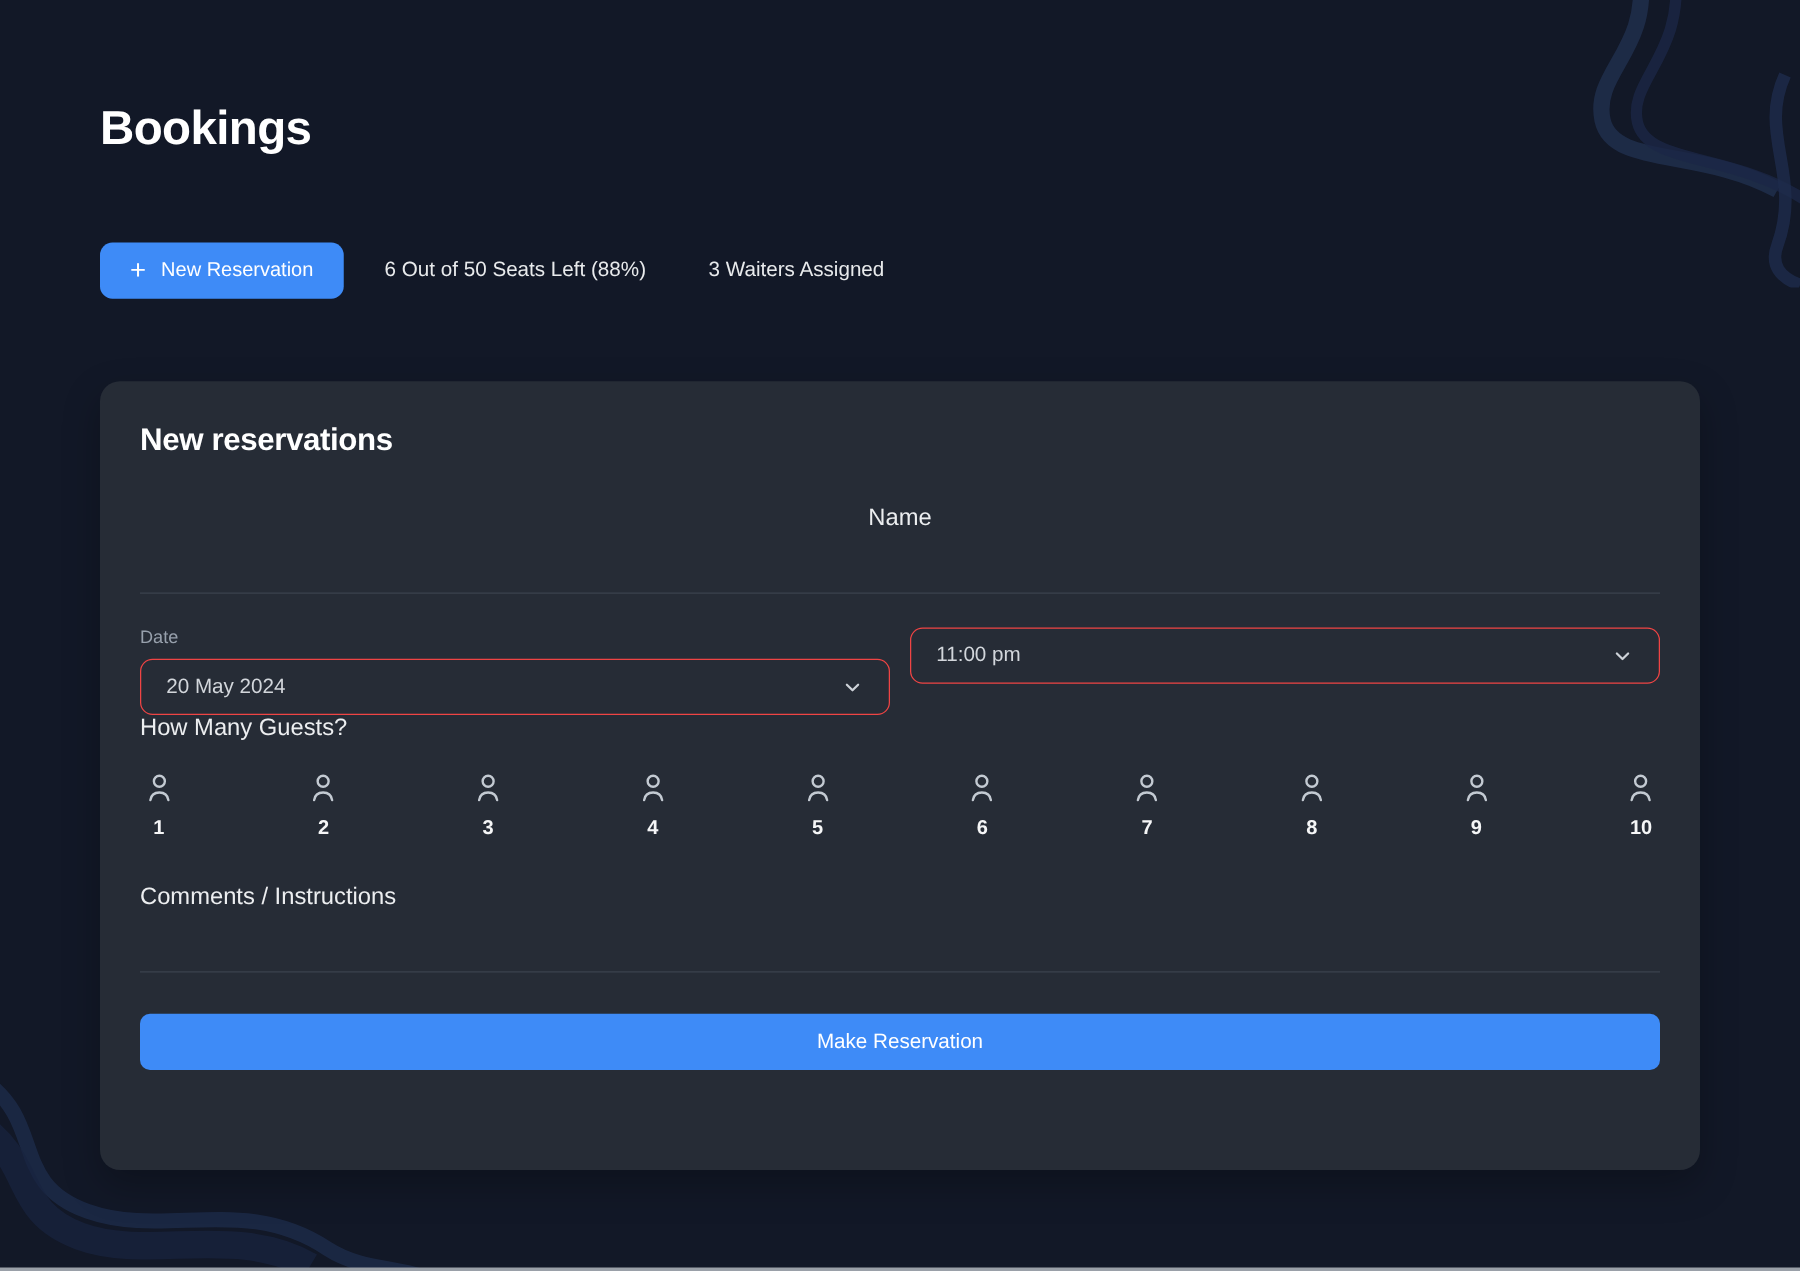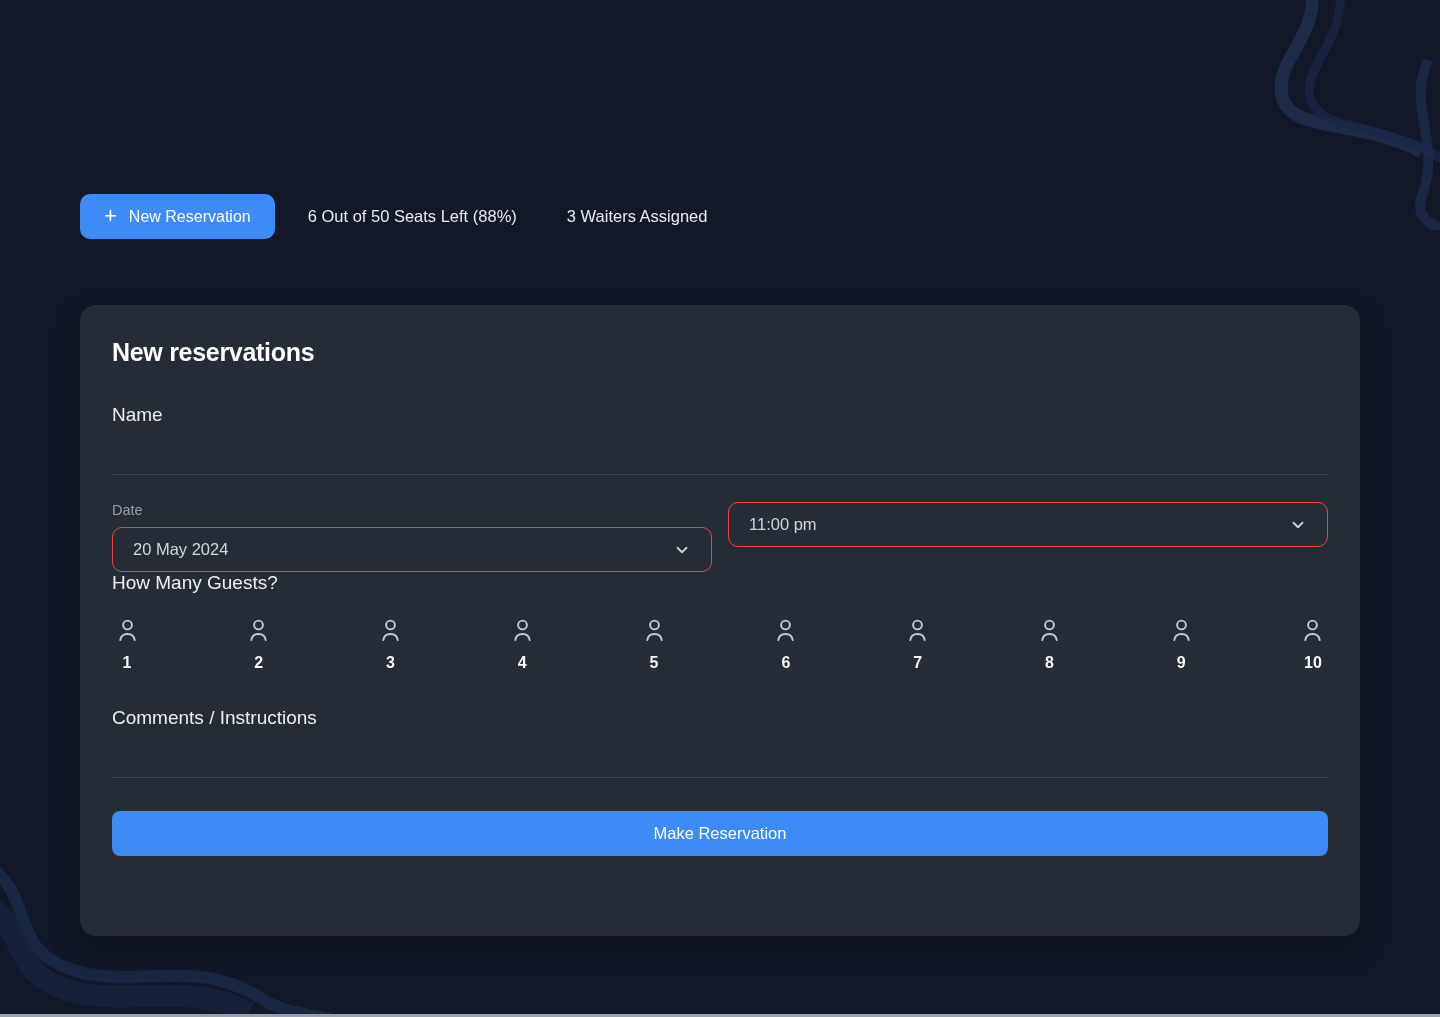--- a/index.html
+++ b/index.html
@@ -55,21 +55,21 @@
     padding: 33px 32px;
     box-shadow: 0 12px 30px rgba(0,0,0,0.25);
   }
   .card-title {
     color: #ffffff; font-size: 25px; font-weight: 700;
     letter-spacing: -0.3px;
   }
   .field-label {
     color: #eceef0; font-size: 19px; font-weight: 400;
   }
-  .label-name { margin-top: 37px; }
+  .label-name { margin-top: 37px; text-align: center; }
   .underline-input {
     display: block; width: 1216px;
     background: transparent; border: none;
     border-bottom: 1px solid #3b424e;
     height: 40px; color: #e5e7eb; font-size: 16px;
     outline: none; border-radius: 0;
     font-family: "Liberation Sans", sans-serif;
   }
   .name-input { margin-top: 9px; }
 
@@ -130,20 +130,21 @@
   <path d="M150 -24 C 158 44, 112 64, 120 98 C 128 132, 196 122, 254 160" stroke="#1b2746" stroke-width="9" opacity="0.8"></path>
   <path d="M238 60 C 216 108, 252 140, 232 196 C 226 212, 234 222, 250 228" stroke="#1e2c4c" stroke-width="10" opacity="0.8"></path>
 </svg>
 <svg class="deco bottom-left" width="340" height="180" viewBox="0 0 340 180" fill="none">
   <path d="M-12 28 C 36 62, 8 110, 70 132 C 132 154, 196 118, 262 162 C 290 180, 320 176, 342 186" stroke="#1c2a48" stroke-width="12" opacity="0.85"></path>
   <path d="M-16 64 C 28 94, 10 132, 64 152 C 118 172, 190 142, 248 176" stroke="#182340" stroke-width="22" opacity="0.7"></path>
 </svg>
 
 <div class="page">
 
+  <h1 class="page-title">Bookings</h1>
 
   <div class="toolbar">
     <button class="btn-new">
       <span class="plus">+</span>
       <span>New Reservation</span>
     </button>
     <span class="toolbar-stat">6 Out of 50 Seats Left (88%)</span>
     <span class="toolbar-stat">3 Waiters Assigned</span>
   </div>
 

